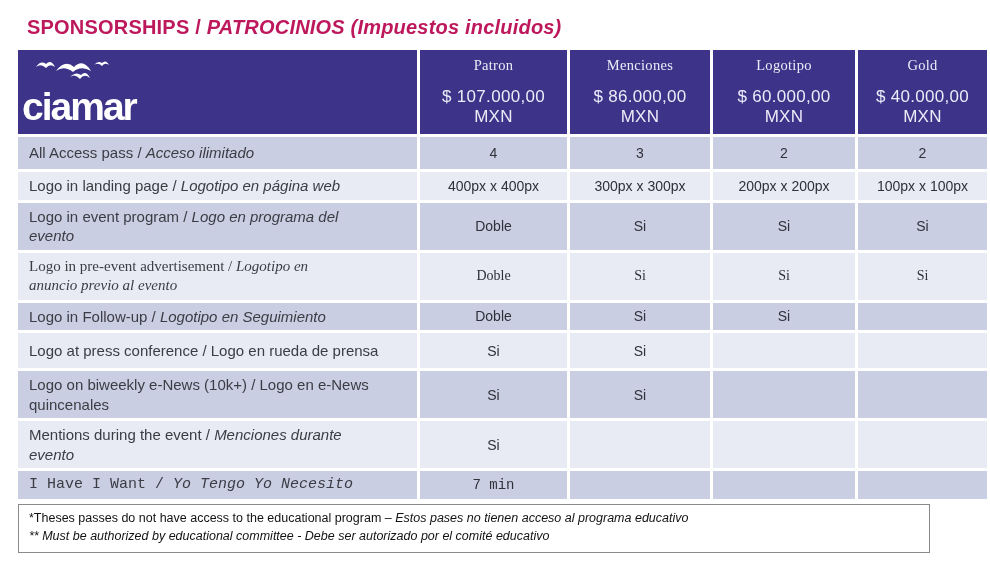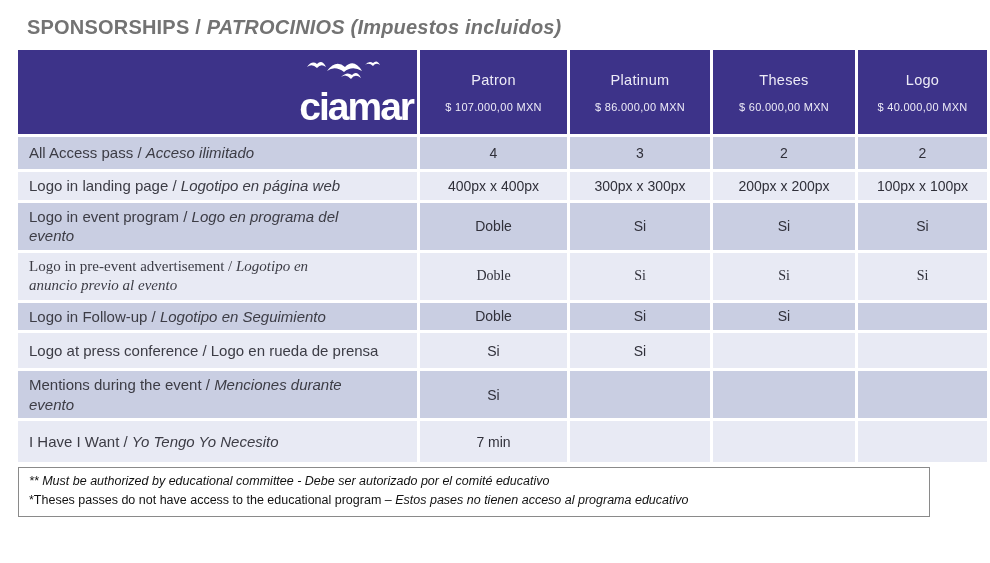--- a/index.html
+++ b/index.html
@@ -9,36 +9,36 @@
     --header-text:#EDEBF7;
     --body-text:#3A3A42;
   }
   *{box-sizing:border-box;}
   html,body{margin:0;padding:0;background:#fff;}
   .page{
     position:relative;width:990px;height:563px;background:#ffffff;overflow:hidden;
     font-family:"Liberation Sans",sans-serif;
   }
   .title{
-    margin:16px 0 8px 27px;font-size:20px;font-weight:800;color:#737373;
+    margin:16px 0 8px 27px;font-size:20px;font-weight:800;color:#be185d;
     letter-spacing:.2px;
   }
   .title .it{font-style:italic;}
   table.sponsor-table{
     border-collapse:separate;border-spacing:3px;margin-left:15px;
     table-layout:fixed;width:975px;
   }
   col.c0{width:399px;}col.c1{width:147px;}col.c2{width:140px;}col.c3{width:142px;}col.c4{width:129px;}
   thead th{
     background:var(--header-bg);color:var(--header-text);height:84px;
     font-weight:400;text-align:center;vertical-align:middle;padding:0 4px;
   }
-  .col-name{font-size:14.5px;margin-bottom:13px;letter-spacing:.3px;}
-  .col-price{font-size:11px;letter-spacing:.3px;}
-  .logo{display:flex;flex-direction:column;align-items:flex-end;justify-content:center;line-height:1;}
+  .col-name{font-size:14.5px;margin-bottom:13px;letter-spacing:.3px;font-family:Liberation Serif, serif;}
+  .col-price{font-size:17px;letter-spacing:.3px;}
+  .logo{display:flex;flex-direction:column;align-items:flex-start;justify-content:center;line-height:1;}
   .logo svg{display:block;margin-bottom:-2px;}
   .logo-text{
     color:#fff;font-size:39px;font-weight:600;letter-spacing:-2px;line-height:.95;
     font-family:"Liberation Sans",sans-serif;
   }
   tbody td{vertical-align:middle;color:var(--body-text);}
   tbody tr:nth-child(odd) td{background:var(--row-dark);}
   tbody tr:nth-child(even) td{background:var(--row-light);}
   td.label-cell{
     font-size:15px;line-height:1.3;padding:4px 18px 4px 11px;text-align:left;
@@ -47,21 +47,21 @@
   td.label-cell i{font-style:italic;}
   td.value-cell{font-size:14px;text-align:center;padding:2px 4px;color:#30303a;}
   tbody tr:nth-child(1){height:32px;}
   tbody tr:nth-child(2){height:24px;}
   tbody tr:nth-child(3){height:43px;}
   tbody tr:nth-child(4){height:41px;font-family:Liberation Serif, serif;}
   tbody tr:nth-child(5){height:24px;}
   tbody tr:nth-child(6){height:35px;margin-top:44px;}
   tbody tr:nth-child(7){height:42px;}
   tbody tr:nth-child(8){height:41px;}
-  tbody tr:nth-child(9){height:22px;}
+  tbody tr:nth-child(9){height:22px;font-family:Liberation Mono, monospace;}
   .footnote-box{
     margin:2px 0 0 18px;width:912px;border:1px solid #8a8a8a;
     padding:4px 10px 6px;font-size:12.5px;color:#121212;line-height:1.5;
   }
   .footnote i{font-style:italic;}
 </style>
 </head>
 <body>
 
 <div class="page">
@@ -90,29 +90,29 @@
             </svg>
             <div class="logo-text">ciamar</div>
           </div>
         </th>
 
       <th>
             <div class="col-name">Patron</div>
             <div class="col-price">$ 107.000,00 MXN</div>
           </th>
           <th>
-            <div class="col-name">Platinum</div>
+            <div class="col-name">Menciones</div>
             <div class="col-price">$ 86.000,00 MXN</div>
           </th>
           <th>
-            <div class="col-name">Theses</div>
+            <div class="col-name">Logotipo</div>
             <div class="col-price">$ 60.000,00 MXN</div>
           </th>
           <th>
-            <div class="col-name">Logo</div>
+            <div class="col-name">Gold</div>
             <div class="col-price">$ 40.000,00 MXN</div>
           </th>
         </tr>
     </thead>
     <tbody>
 
     <tr>
           <td class="label-cell"><span>All Access pass / </span><i>Acceso ilimitado</i></td>
           <td class="value-cell">4</td>
           <td class="value-cell">3</td>
@@ -150,35 +150,43 @@
           <td class="value-cell"></td>
         </tr>
         <tr>
           <td class="label-cell"><span>Logo at press conference / Logo en rueda de prensa</span></td>
           <td class="value-cell">Si</td>
           <td class="value-cell">Si</td>
           <td class="value-cell"></td>
           <td class="value-cell"></td>
         </tr>
         <tr>
+          <td class="label-cell"><span>Logo on biweekly e-News (10k+) / Logo en e-News
+quincenales</span></td>
+          <td class="value-cell">Si</td>
+          <td class="value-cell">Si</td>
+          <td class="value-cell"></td>
+          <td class="value-cell"></td>
+        </tr>
+        <tr>
           <td class="label-cell"><span>Mentions during the event / </span><i>Menciones durante
 evento</i></td>
           <td class="value-cell">Si</td>
           <td class="value-cell"></td>
           <td class="value-cell"></td>
           <td class="value-cell"></td>
         </tr>
         <tr>
           <td class="label-cell"><span>I Have I Want / </span><i>Yo Tengo Yo Necesito</i></td>
           <td class="value-cell">7 min</td>
           <td class="value-cell"></td>
           <td class="value-cell"></td>
           <td class="value-cell"></td>
         </tr>
       </tbody>
   </table>
 
   <div class="footnote-box">
+    <div class="footnote"><span>*Theses passes do not have access to the educational program – </span><i>Estos pases no tienen acceso al programa educativo</i></div>
     <div class="footnote"><span></span><i>** Must be authorized by educational committee - Debe ser autorizado por el comité educativo</i></div>
-    <div class="footnote"><span>*Theses passes do not have access to the educational program – </span><i>Estos pases no tienen acceso al programa educativo</i></div>
   </div>
 
 </div>
 
 </body></html>

